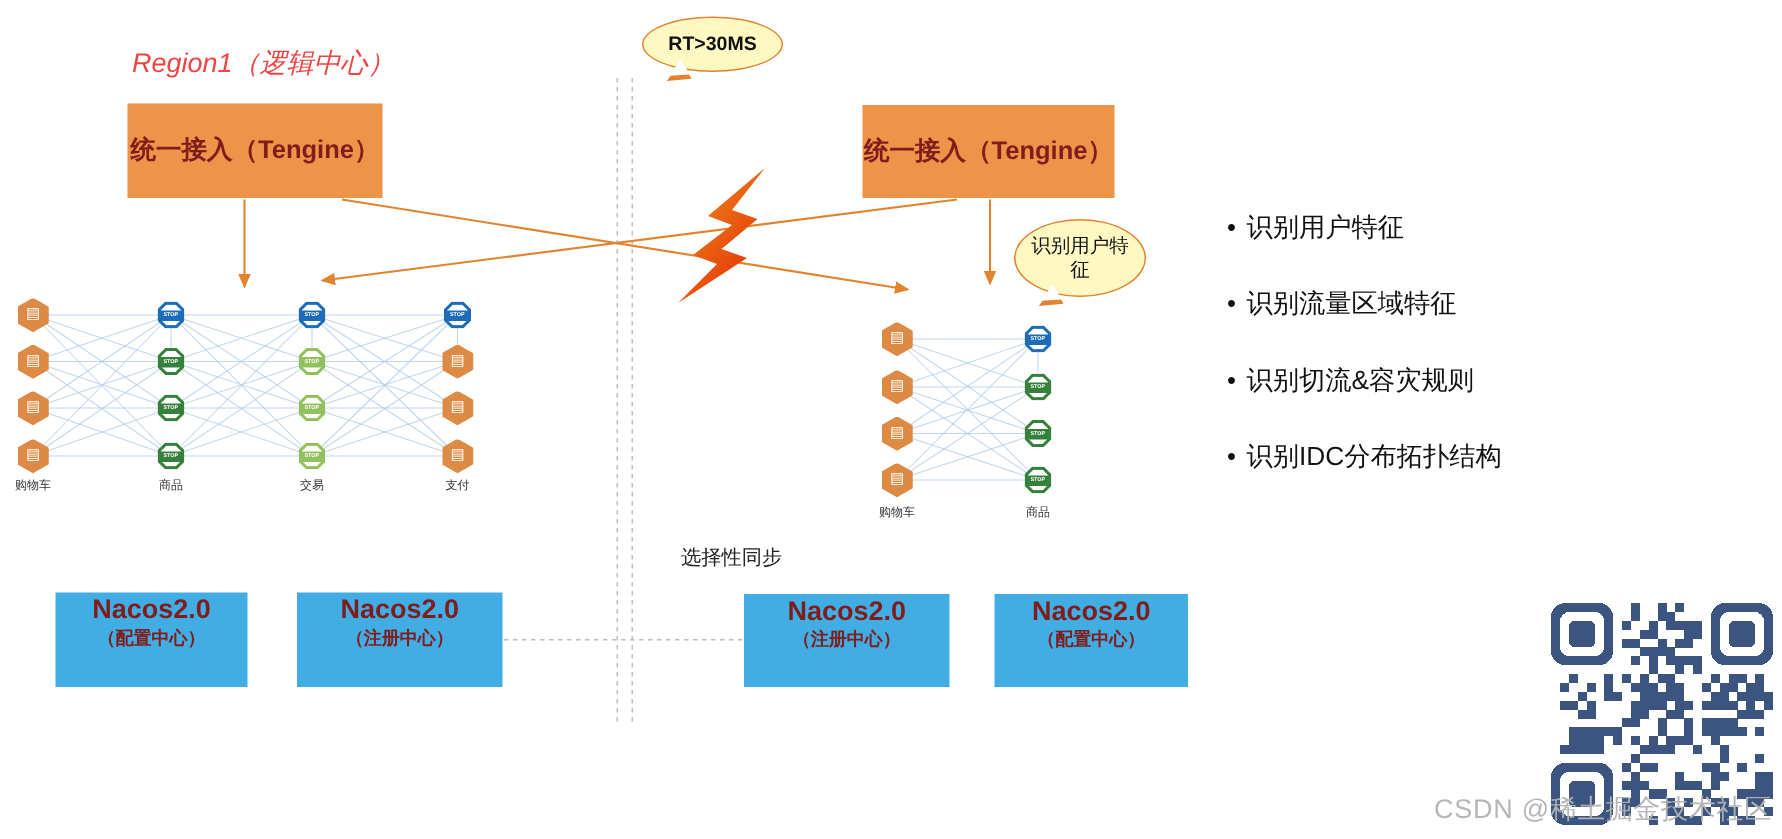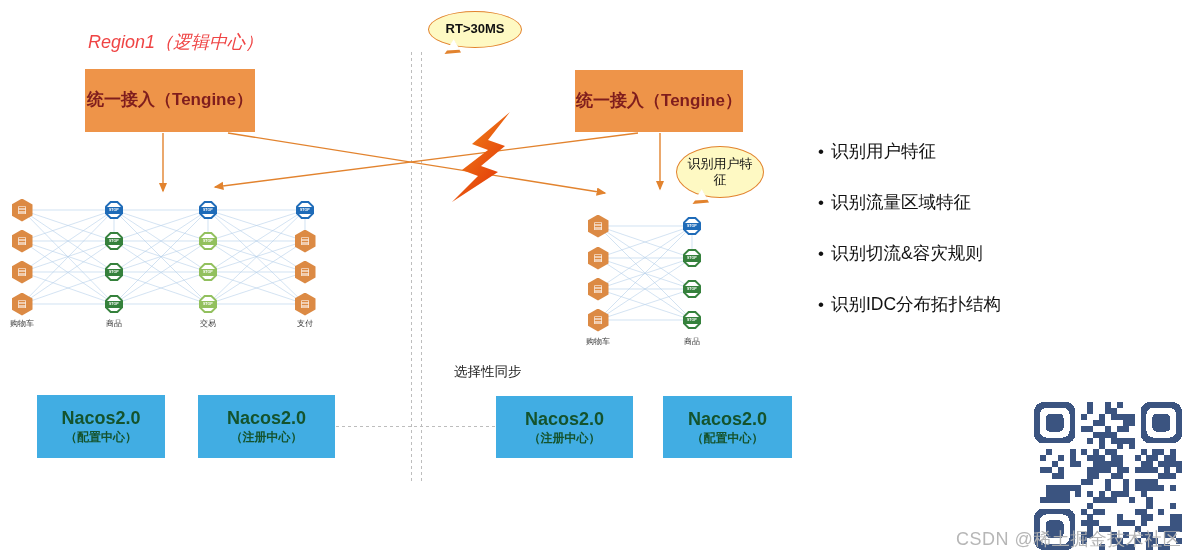--- a/index.html
+++ b/index.html
@@ -47,22 +47,22 @@
   .stop-blue{--c:var(--stop-blue,#1e6bb8);} .stop-green-dark{--c:var(--stop-green-dark,#35813c);}
   .stop-green-light{--c:var(--stop-green-light,#92c05e);}
   .stopband{position:absolute;left:1px;right:1px;top:6px;height:6.5px;background:var(--c);
     display:flex;align-items:center;justify-content:center;overflow:hidden;}
   .stoptxt{color:#fff;font-size:8px;font-weight:700;line-height:1;transform:scale(.45);}
   .netlabel{position:absolute;font-size:8px;color:#333;transform:translateX(-50%);white-space:nowrap;}
   
   #sync-label{position:absolute;left:454px;top:363px;font-size:13.5px;color:#222;z-index:2;}
   
   .nacos{position:absolute;background:var(--box-blue,#41ade3);z-index:2;
-    display:flex;flex-direction:column;align-items:center;justify-content:center;
-    color:#14532d;font-weight:700;text-align:center;line-height:1.3;}
+    display:flex;flex-direction:column;align-items:center;
+    color:#7f1d1d;font-weight:700;text-align:center;line-height:1.3;}
   .nacos .n1{font-size:18px;} .nacos .n2{font-size:12px;}
   #nacos1{left:37px;top:395px;width:128px;height:63px;}
   #nacos2{left:198px;top:395px;width:137px;height:63px;}
   #nacos3{left:496px;top:396px;width:137px;height:62px;}
   #nacos4{left:663px;top:396px;width:129px;height:62px;}
   
   #bullets{position:absolute;left:818px;top:139px;z-index:2;list-style:none;margin:0;padding:0;}
   #bullets li{font-size:17.5px;color:#111;margin-bottom:27px;white-space:nowrap;}
   #bullets li::before{content:"\2022";margin-right:7px;font-size:17px;}
   

